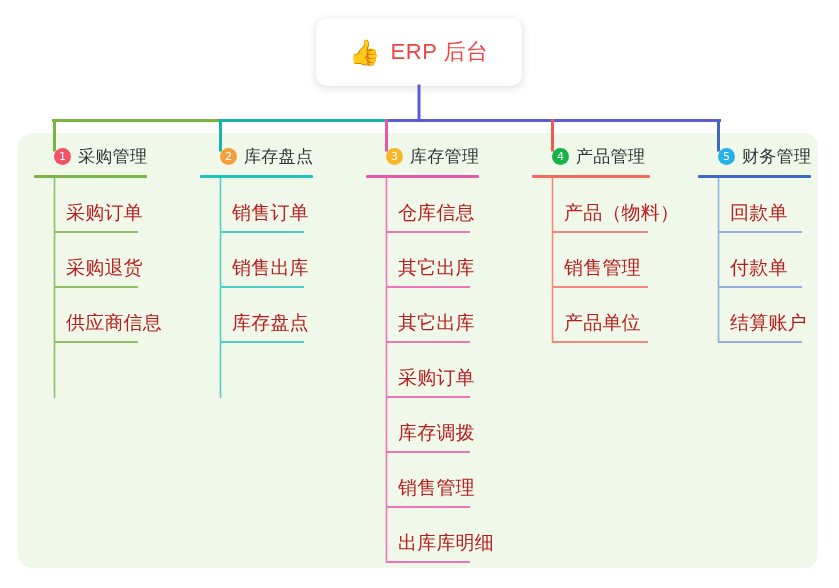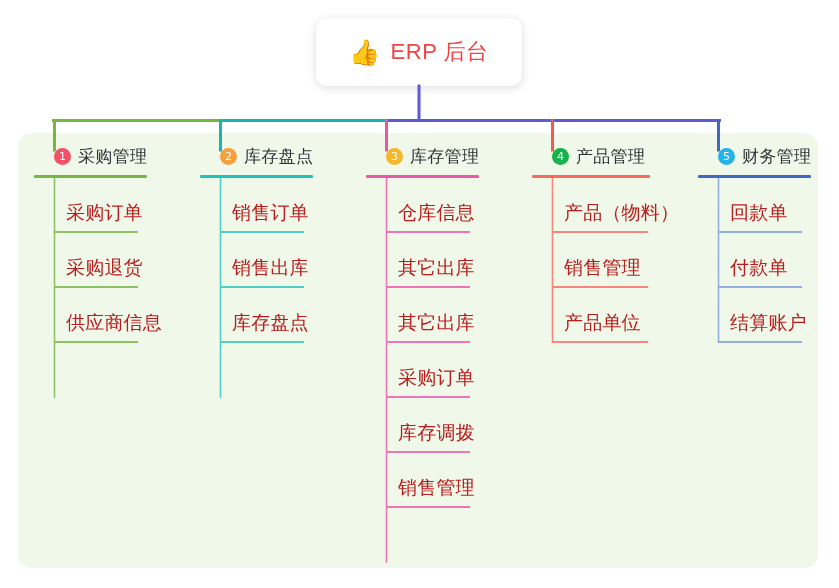--- a/index.html
+++ b/index.html
@@ -224,20 +224,24 @@
           <div class="leaf-rule" style="background: rgb(239, 116, 184); width: 84px;"></div>
         </div>
         <div class="leaf">
           <span class="leaf-label">库存调拨</span>
           <div class="leaf-rule" style="background: rgb(239, 116, 184); width: 84px;"></div>
         </div>
         <div class="leaf">
           <span class="leaf-label">销售管理</span>
           <div class="leaf-rule" style="background: rgb(239, 116, 184); width: 84px;"></div>
         </div>
+        <div class="leaf">
+          <span class="leaf-label">出库库明细</span>
+          <div class="leaf-rule" style="background: rgb(239, 116, 184); width: 84px;"></div>
+        </div>
       </div>
     </div>
     <div class="column" style="left: 532px; width: 160px;">
       <div class="col-head">
         <span class="badge" style="background: rgb(22, 178, 74);">4</span>
         <span class="col-title">产品管理</span>
       </div>
       <div class="col-rule" style="background: rgb(247, 107, 94); width: 118px; margin-left: 0px;"></div>
       <div class="leaf-list">
         <div class="leaf">

